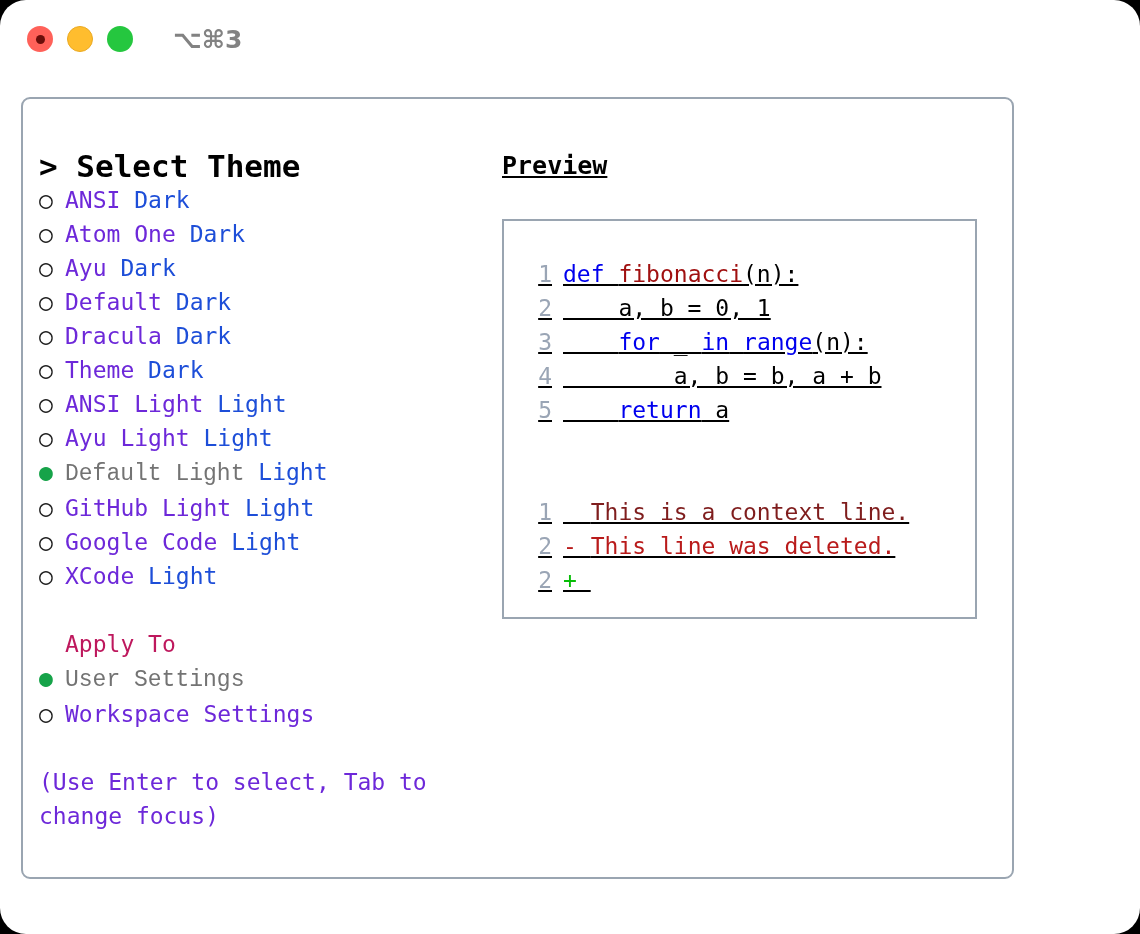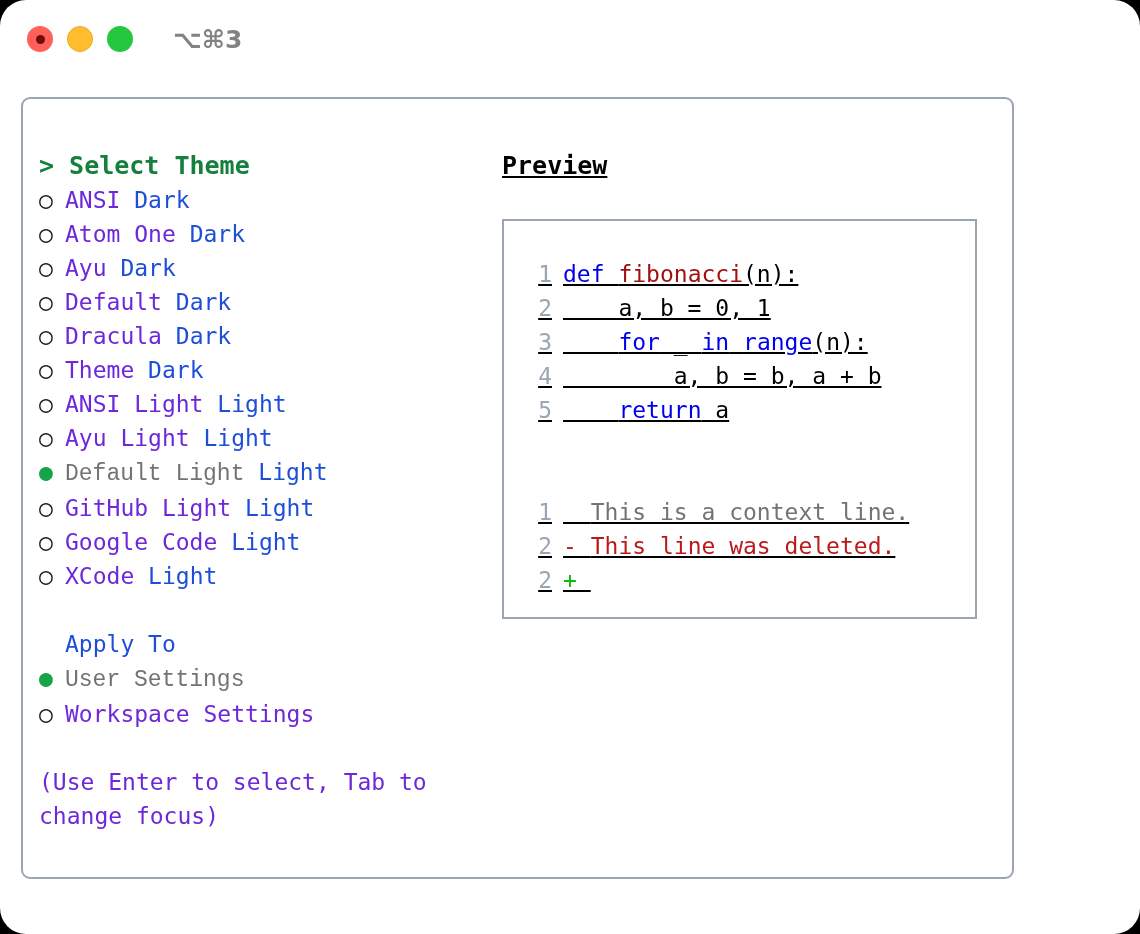--- a/index.html
+++ b/index.html
@@ -91,23 +91,23 @@
 
   
   .left-col {
     position: absolute;
     left: 16px;
     top: 50px;
     width: 450px;
   }
 
   .prompt-title {
-    font-size: 25px;
+    font-size: 31px;
     font-weight: bold;
-    color: #15803d;
+    color: #000000;
     line-height: 34px;
     white-space: pre;
   }
 
   .list {
     margin-top: 0px;
   }
   .row {
     display: flex;
     align-items: baseline;
@@ -133,21 +133,21 @@
     font-family: Liberation Mono, monospace;
   }
   .row .tag {
     color: #1d4ed8;
     text-align: right;
   }
 
   .section-head {
     font-size: 23px;
     line-height: 34px;
-    color: #1d4ed8;
+    color: #be185d;
     padding-left: 26px;
     white-space: pre;
   }
   .spacer-lg { height: 34px; }
 
   .hint {
     margin-top: 34px;
     font-size: 23px;
     line-height: 34px;
     color: #6d28d9;
@@ -191,21 +191,21 @@
     flex: none;
     text-align: right;
     color: #9aa5b5;
     margin-right: 11px;
   }
   .tok-kw   { color: #0000ee; }
   .tok-fn   { color: #a01010; }
   .tok-plain{ color: #000000; }
   .blank-line { height: 34px; }
 
-  .diff-ctx  { color: #737373; }
+  .diff-ctx  { color: #7f1d1d; }
   .diff-del  { color: #b91b1b; }
   .diff-add  { color: #07bd07; }
 </style>
 </head>
 <body>
 
 <div class="window">
 
   <div class="titlebar">
     <div class="dots">

